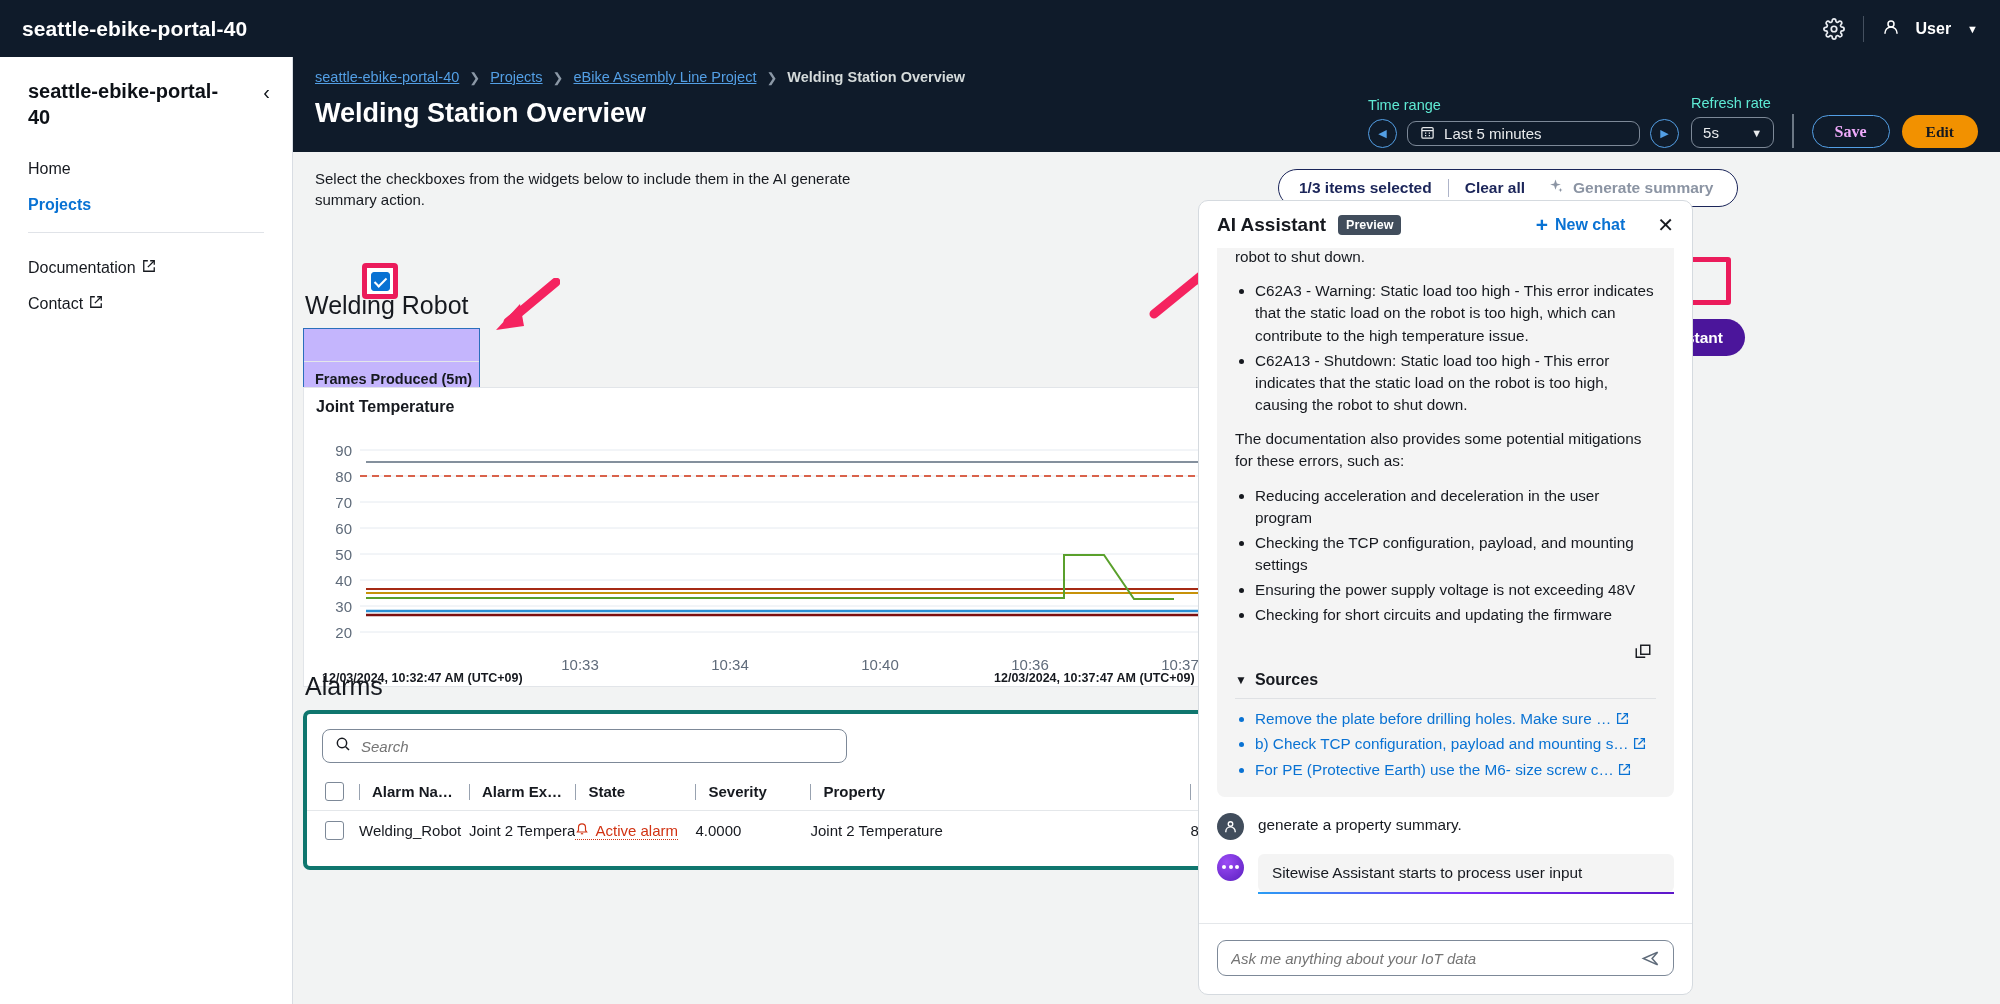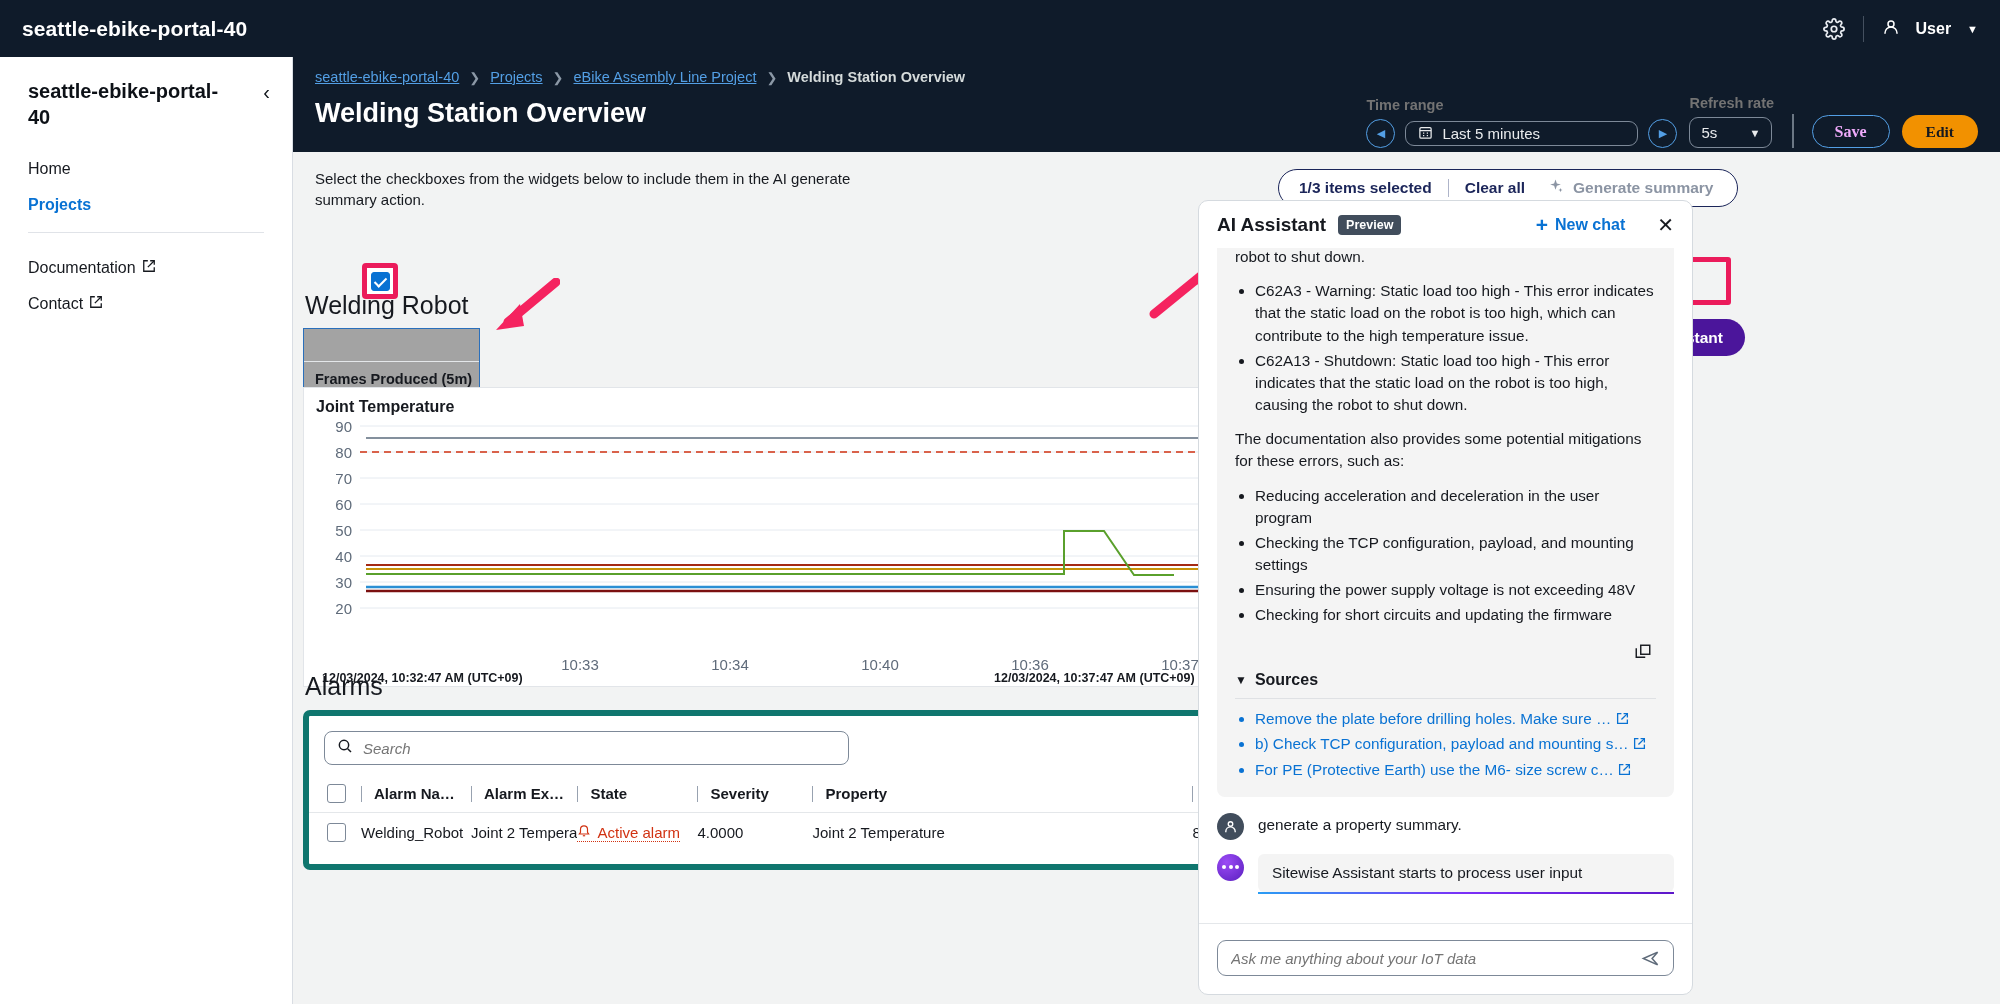--- a/index.html
+++ b/index.html
@@ -55,21 +55,21 @@
   }
   .crumbs { display: flex; align-items: center; gap: 10px; font-size: 14.5px; }
   .crumbs a { color: #539fe5; text-decoration: underline; cursor: pointer; }
   .crumbs .cur { color: #d5dbdb; font-weight: 700; }
   .crumbs .chev { color: #8b98a6; font-size: 13px; }
   .page-title { color: #fff; font-size: 27px; font-weight: 700; margin-top: 13px; }
 
   
   .tr-cluster { position: absolute; right: 22px; top: 38px; display: flex; align-items: flex-end; gap: 12px; }
   .tr-group { display: flex; flex-direction: column; }
-  .tr-label { color: #737373; font-size: 14.5px; font-weight: 700; margin-bottom: 6px; }
+  .tr-label { color: #5eead4; font-size: 14.5px; font-weight: 400; margin-bottom: 6px; }
   .tr-row { display: flex; align-items: center; gap: 10px; }
   .circ-btn {
     width: 29px; height: 29px; border-radius: 50%; border: 1.6px solid #539fe5;
     display: flex; align-items: center; justify-content: center; color: #539fe5;
     font-size: 11px; cursor: pointer; background: transparent; flex: none;
   }
   .tr-select {
     height: 25px; border: 1.4px solid #7d8998; border-radius: 9px; background: transparent;
     color: #e9ebed; font-size: 15px; display: flex; align-items: center; gap: 9px;
     padding: 0 12px; min-width: 233px; cursor: pointer;
@@ -119,21 +119,21 @@
     gap: 9px; cursor: pointer;
   }
 
   
   #canvas {
     position: absolute; left: 0; top: 190px; width: 1192px; height: 814px;
     background: #f2f3f3; overflow: hidden;
   }
   .sect-head { position: absolute; font-size: 25px; font-weight: 400; color: #16191f; }
 
-  .w-card { position: absolute; background: #a3a3a3; }
+  .w-card { position: absolute; background: #c4b5fd; }
   .w-kpi {
     left: 10px; top: 81px; width: 177px; height: 106px;
     border: 1.6px solid #2a6fbb;
   }
   .w-kpi .cbrow { height: 33px; border-bottom: 1px solid #e4e7ea; }
   .w-kpi .klabel { font-size: 14.5px; font-weight: 700; color: #16191f; padding: 9px 0 0 11px; }
   .w-kpi .kvalue { font-size: 30px; font-weight: 700; color: #16191f; padding: 0 0 0 11px; line-height: 1.06; }
 
   .w-mfr {
     left: 220px; top: 81px; width: 230px; height: 106px;
@@ -160,21 +160,21 @@
     display: flex; align-items: center; justify-content: center; z-index: 14;
   }
 
   
   .w-chart {
     left: 10px; top: 140px; width: 1172px; height: 300px;
     background: #fff; border: 1px solid #e2e5e9;
   }
   .chart-title { position: absolute; left: 12px; top: 10px; font-size: 16px; font-weight: 700; color: #16191f; }
   .chart-tools { position: absolute; right: 165px; top: 25px; display: flex; align-items: center; gap: 17px; color: #45505f; cursor: pointer; }
-  .chart-plot { position: absolute; left: 0; top: 20px; width: 1010px; height: 224px; }
+  .chart-plot { position: absolute; left: 0; top: 44px; width: 1010px; height: 224px; }
   .ylab { position: absolute; font-size: 15px; color: #5f6b7a; text-align: right; width: 34px; }
   .xlab { position: absolute; font-size: 15px; color: #5f6b7a; text-align: center; }
   .stamp { position: absolute; font-size: 12.5px; color: #16191f; font-weight: 600; }
   .thr-label { position: absolute; font-size: 14.5px; color: #d13212; }
 
   .legend-panel {
     position: absolute; right: 0; top: 36px; width: 132px; height: 264px;
     border-left: 1px solid #e2e5e9;
   }
   .legend-hdr { height: 29px; border-bottom: 1px solid #e4e7ea; display: flex; align-items: center; padding-left: 13px; gap: 11px; }
@@ -185,21 +185,21 @@
   .swatch { width: 24px; height: 4px; border-radius: 2px; }
   .drag-grip {
     position: absolute; left: -14px; top: 112px; width: 9px; height: 19px;
     display: flex; gap: 2.5px; cursor: col-resize;
   }
   .drag-grip i { width: 2px; height: 19px; background: #5f6b7a; display: block; }
 
   
   .w-alarms {
     left: 10px; top: 463px; width: 1172px; height: 160px;
-    background: #fff; border: 6px solid #0f766e; border-radius: 7px;
+    background: #fff; border: 4px solid #0f766e; border-radius: 7px;
   }
   .srch {
     margin: 15px 15px 0 15px; height: 34px; border: 1.4px solid #7d8998; border-radius: 8px;
     display: flex; align-items: center; gap: 10px; padding: 0 12px; max-width: 525px;
   }
   .srch input {
     border: none; outline: none; font-size: 15px; color: #5f6b7a; width: 100%;
     font-family: "Liberation Sans", sans-serif; font-style: italic; background: transparent;
   }
   table.alarms { width: 100%; border-collapse: collapse; margin-top: 10px; }

